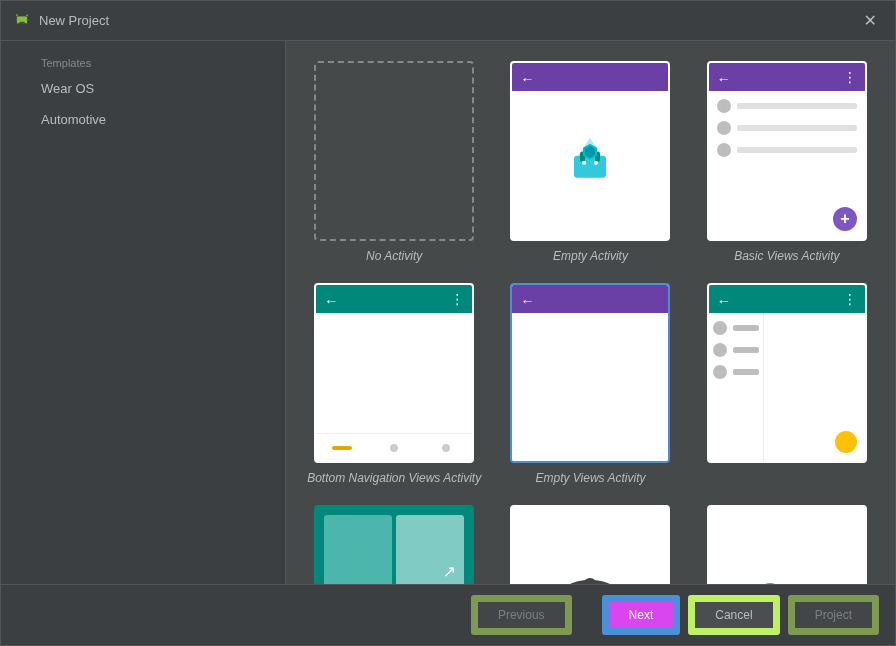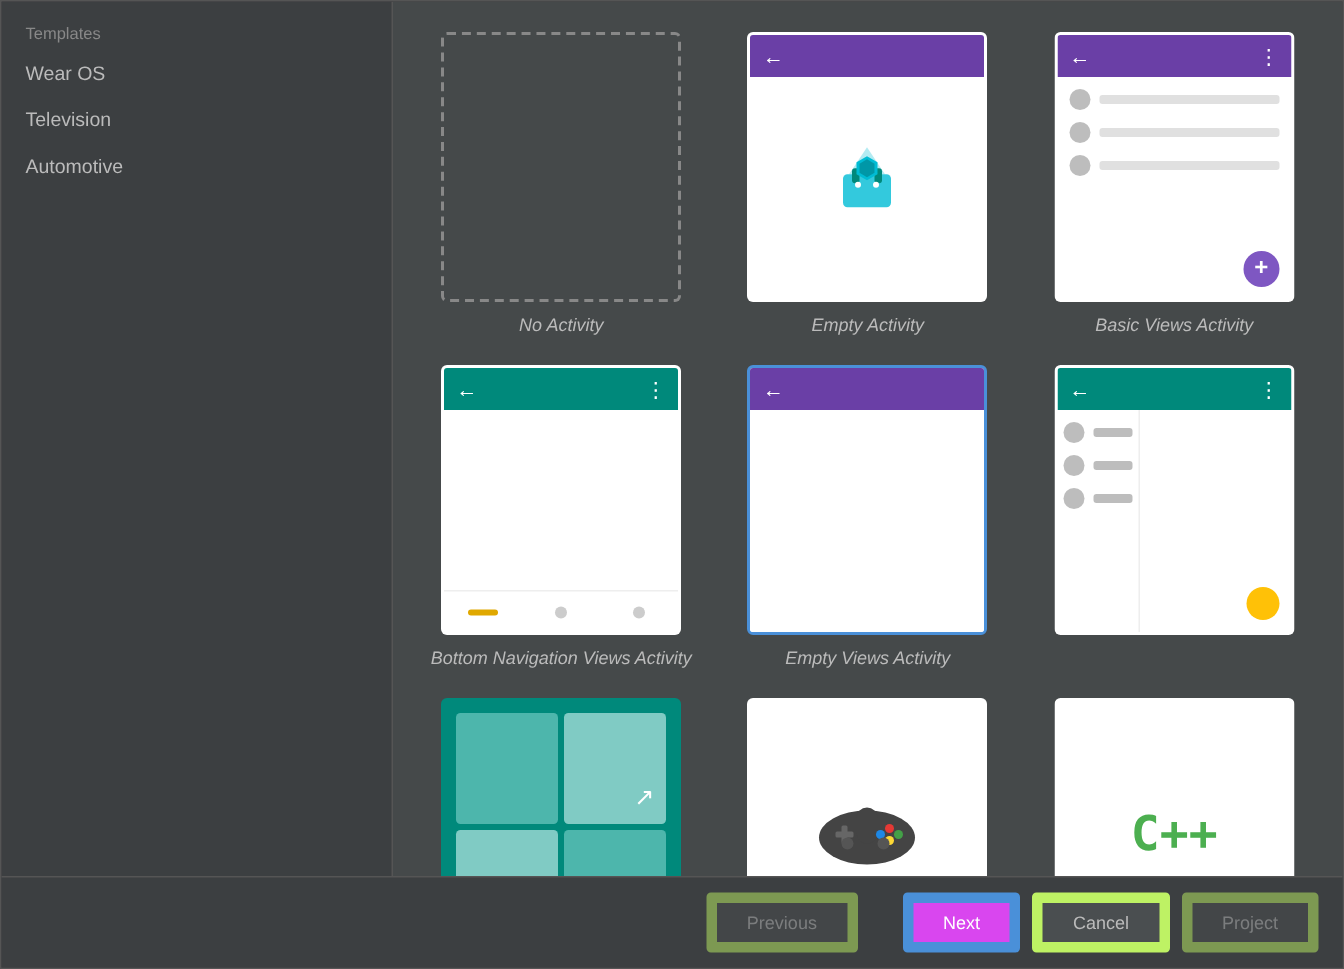--- a/index.html
+++ b/index.html
@@ -52,20 +52,21 @@
       display: flex;
       flex: 1;
       overflow: hidden;
     }
     .sidebar {
       width: 261px;
       background: #3c3f41;
       border-right: 1px solid #555;
       flex-shrink: 0;
       padding-top: 8px;
+      margin-left: 24px;
     }
     .sidebar-section-label {
       color: #888;
       font-size: 11px;
       padding: 8px 16px 4px 16px;
       text-transform: none;
     }
     .sidebar-item {
       padding: 8px 16px;
       cursor: pointer;
@@ -290,27 +291,40 @@
       flex: 1;
       background: #e0e0e0;
       border-radius: 2px;
     }
   </style>
 </head>
 <body>
 
 <div class="dialog">
 
+  <div class="title-bar">
+    <div class="title-bar-left">
+      <svg class="android-logo" width="18" height="18" viewBox="0 0 24 24" fill="#87bf3e">
+        <path d="M17.523 15.341c-.3 0-.573-.1-.786-.298l-1.75-1.75a.998.998 0 0 0-.707-.293H9.72a.998.998 0 0 0-.707.293l-1.75 1.75c-.213.198-.487.298-.786.298-.61 0-1.11-.5-1.11-1.11V7.07c0-.61.5-1.11 1.11-1.11h11.046c.61 0 1.11.5 1.11 1.11v7.161c0 .61-.5 1.11-1.11 1.11zM8.5 5.5l-1.5-2.5M15.5 5.5l1.5-2.5"></path>
+        <circle cx="9" cy="10" r="1" fill="#87bf3e"></circle>
+        <circle cx="15" cy="10" r="1" fill="#87bf3e"></circle>
+        <path d="M6 5.5L4.5 3M18 5.5l1.5-2" stroke="#87bf3e" stroke-width="1.5" fill="none"></path>
+        <rect x="4" y="5.5" width="16" height="10" rx="2" fill="#87bf3e" opacity="0.15"></rect>
+        <text x="12" y="12" text-anchor="middle" fill="#87bf3e" font-size="8" font-weight="bold">A</text>
+      </svg>
+      <span class="title-text">New Project</span>
+    </div>
+    <button class="close-btn">✕</button>
+  </div>
 
   <div class="content">
 
     <div class="sidebar">
       <div class="sidebar-section-label">Templates</div>
       <div class="sidebar-item">Wear OS</div>
-      <div class="sidebar-item">Television</div>
       <div class="sidebar-item">Automotive</div>
     </div>
 
     <div class="main-content">
       <div class="templates-grid">
 
         <div class="template-card">
           <div class="template-thumbnail dashed">
           </div>
           <span class="template-label">No Activity</span>

